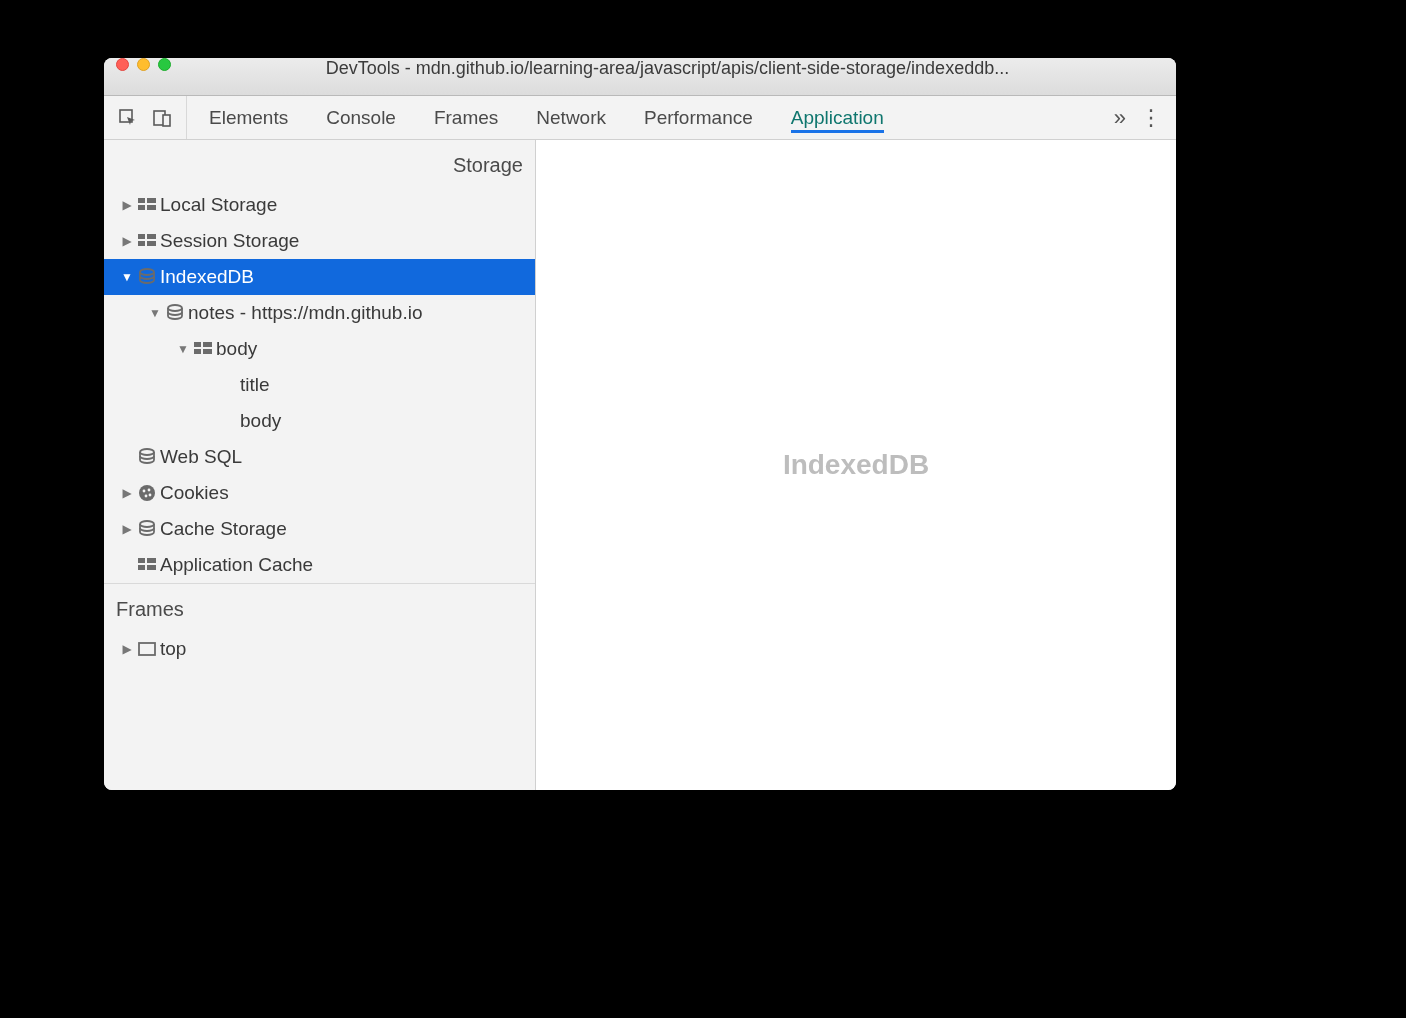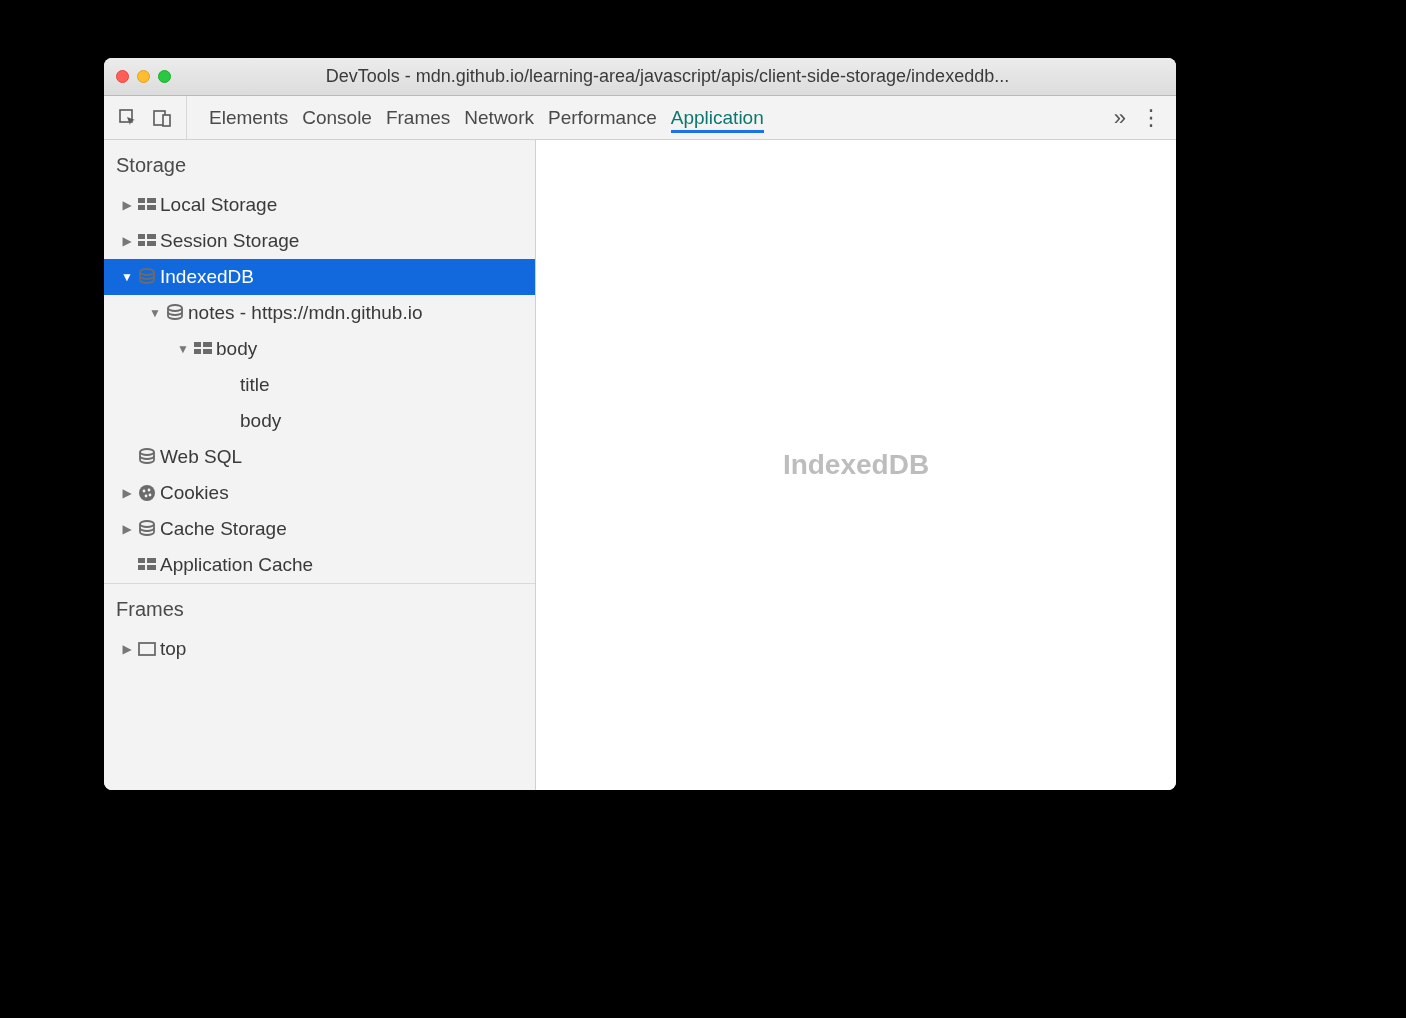--- a/index.html
+++ b/index.html
@@ -23,21 +23,21 @@
     position: absolute;
     left: 104px;
     top: 58px;
   }
   
   .titlebar {
     height: 38px;
     background: linear-gradient(#ececec, #dcdcdc);
     border-bottom: 1px solid #b9b9b9;
     display: flex;
-    align-items: center;
+    align-items: flex-start;
     padding: 0 12px;
   }
   .traffic { display: flex; gap: 8px; }
   .tl { width: 13px; height: 13px; border-radius: 50%; }
   .tl.red    { background: #ff5f57; border: 1px solid #e24640; }
   .tl.yellow { background: #ffbd2e; border: 1px solid #dfa123; }
   .tl.green  { background: #28c840; border: 1px solid #1dac2c; }
   .titlebar .title {
     flex: 1;
     text-align: center;
@@ -57,21 +57,21 @@
     background: #f3f3f3;
   }
   .tabstrip .left-tools {
     display: flex; align-items: center; gap: 6px; padding: 0 10px;
     border-right: 1px solid #d8d8d8;
   }
   .icon-btn {
     width: 28px; height: 28px; display: flex; align-items: center; justify-content: center;
     color: #5a5a5a;
   }
-  .tabs { display: flex; align-items: center; flex: 1; gap: 14px; padding: 6px 22px; }
+  .tabs { display: flex; align-items: center; flex: 1; gap: 38px; padding: 6px 22px; }
   .tab {
     font-size: 19px;
     color: #4a4a4a;
     height: 100%;
     display: flex;
     align-items: center;
     cursor: default;
   }
   .tab.active {
     color: #0f766e;
@@ -93,21 +93,21 @@
     border-right: 1px solid #d0d0d0;
     overflow: hidden;
     position: relative;
   }
   .section-header {
     font-size: 20px;
     color: #4a4a4a;
     padding: 14px 12px 10px 12px;
     border-top: 1px solid #d9d9d9;
   }
-  .section-header.first { border-top: none; }
+  .section-header.first { border-top: none; text-align: right; }
   .tree { font-size: 19px; color: #3a3a3a; }
   .row {
     display: flex; align-items: center; height: 36px;
     padding-left: 16px;
     white-space: nowrap;
   }
   .row .arrow {
     width: 14px; display: inline-flex; justify-content: center; color: #777;
     font-size: 12px;
   }

